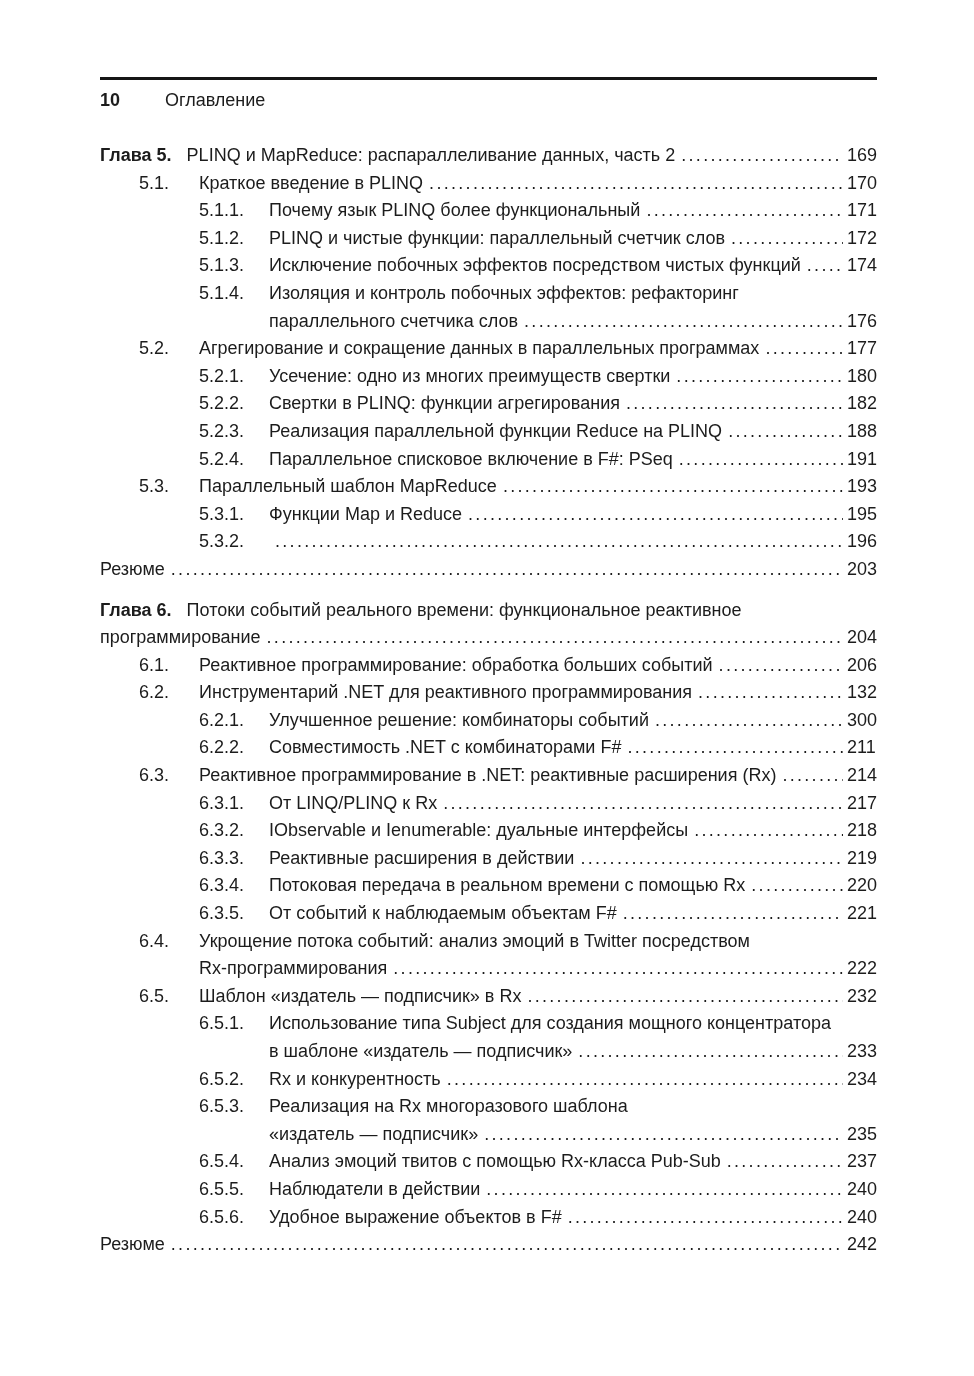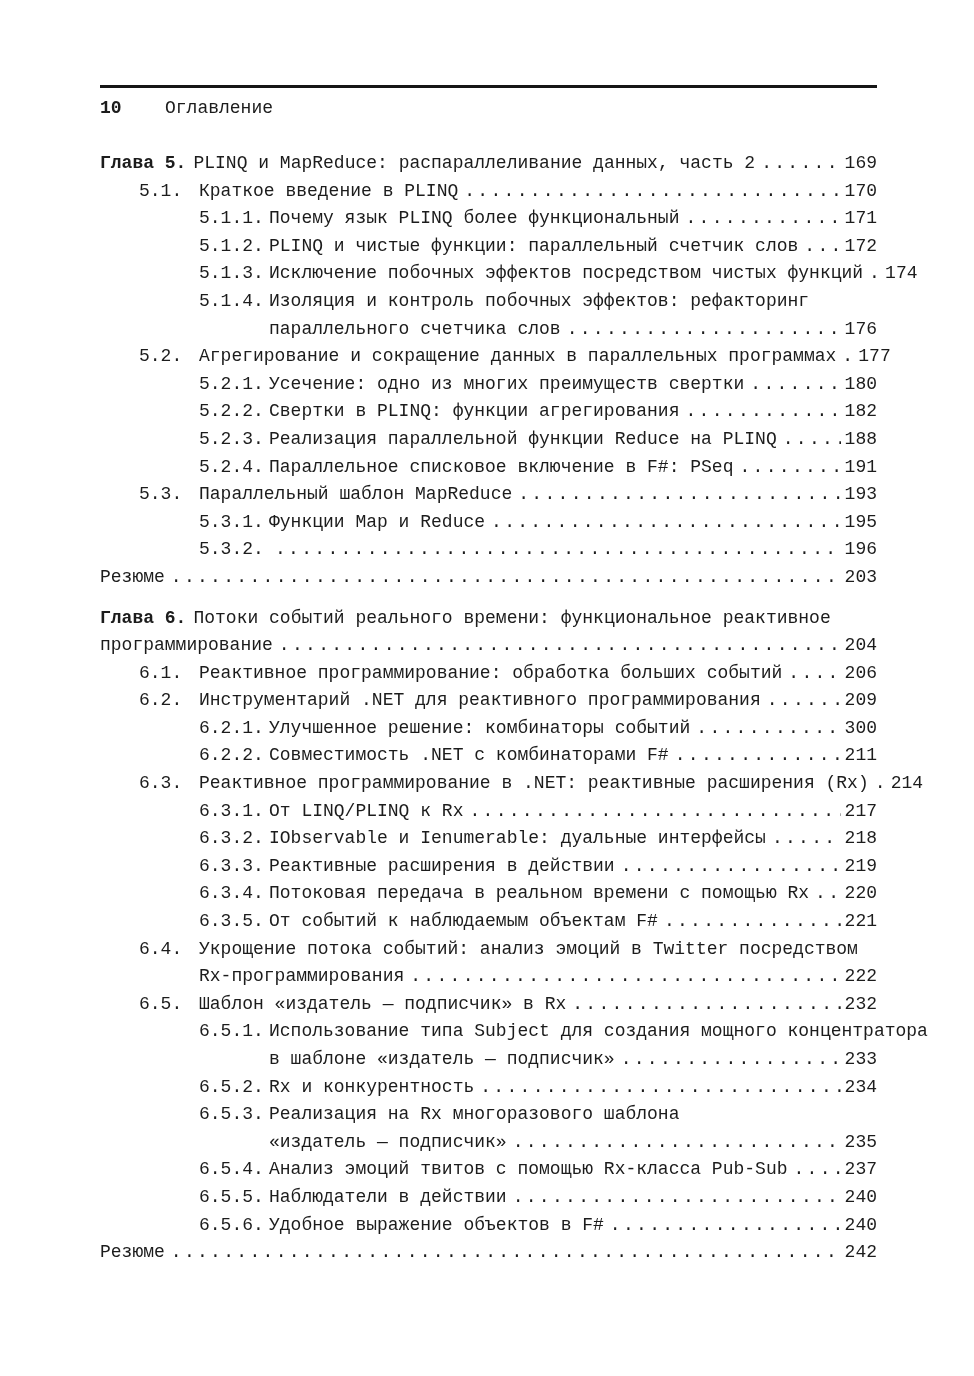--- a/index.html
+++ b/index.html
@@ -5,21 +5,21 @@
   * { margin: 0; padding: 0; box-sizing: border-box; }
   html, body { background: #ffffff; }
   body {
     width: 974px;
     height: 1376px;
     overflow: hidden;
     font-family: "Liberation Sans", "DejaVu Sans", sans-serif;
     color: #1c1c1c;
     -webkit-font-smoothing: antialiased;
   }
-  .page { padding: 12px 97px 0 100px; font-family: Liberation Mono, monospace; }
+  .page { padding: 4px 97px 0 100px; }
 
   
   .rule { margin-top: 73px; border-top: 3px solid #161616; }
   .running-head {
     display: flex;
     align-items: baseline;
     padding-top: 9px;
     font-size: 18px;
     line-height: 22px;
   }
@@ -29,21 +29,21 @@
   
   .toc { margin-top: 31px; font-size: 18px; line-height: 27.6px; }
   .entry { display: flex; }
   .entry.chapter { margin-top: 13px; }
   .entry .num { flex: 0 0 60px; margin-left: 39px; }
   .entry.l2 { padding-left: 60px; }
   .entry.l2 .num { flex: 0 0 70px; }
   .body { flex: 1; min-width: 0; }
   .line { display: flex; align-items: baseline; }
   .title { white-space: nowrap; }
-  .chap-label { font-weight: 700; margin-right: 7px; white-space: nowrap; text-align: right; }
+  .chap-label { font-weight: 700; margin-right: 15px; white-space: nowrap; text-align: right; }
   .leader {
     flex: 1;
     overflow: hidden;
     white-space: nowrap;
     margin-left: 6px;
     margin-right: 4px;
     min-width: 12px;
   }
   .leader::after {
     content: "........................................................................................................................................................";
@@ -234,21 +234,21 @@
             <span class="pg">206</span>
           </div>
         </div>
       </div>
       <div class="entry l1">
         <span class="num">6.2.</span>
         <div class="body">
           <div class="line">
             <span class="title">Инструментарий .NET для реактивного программирования</span>
             <span class="leader"></span>
-            <span class="pg">209</span>
+            <span class="pg">132</span>
           </div>
         </div>
       </div>
       <div class="entry l2">
         <span class="num">6.2.1.</span>
         <div class="body">
           <div class="line">
             <span class="title">Улучшенное решение: комбинаторы событий</span>
             <span class="leader"></span>
             <span class="pg">300</span>

